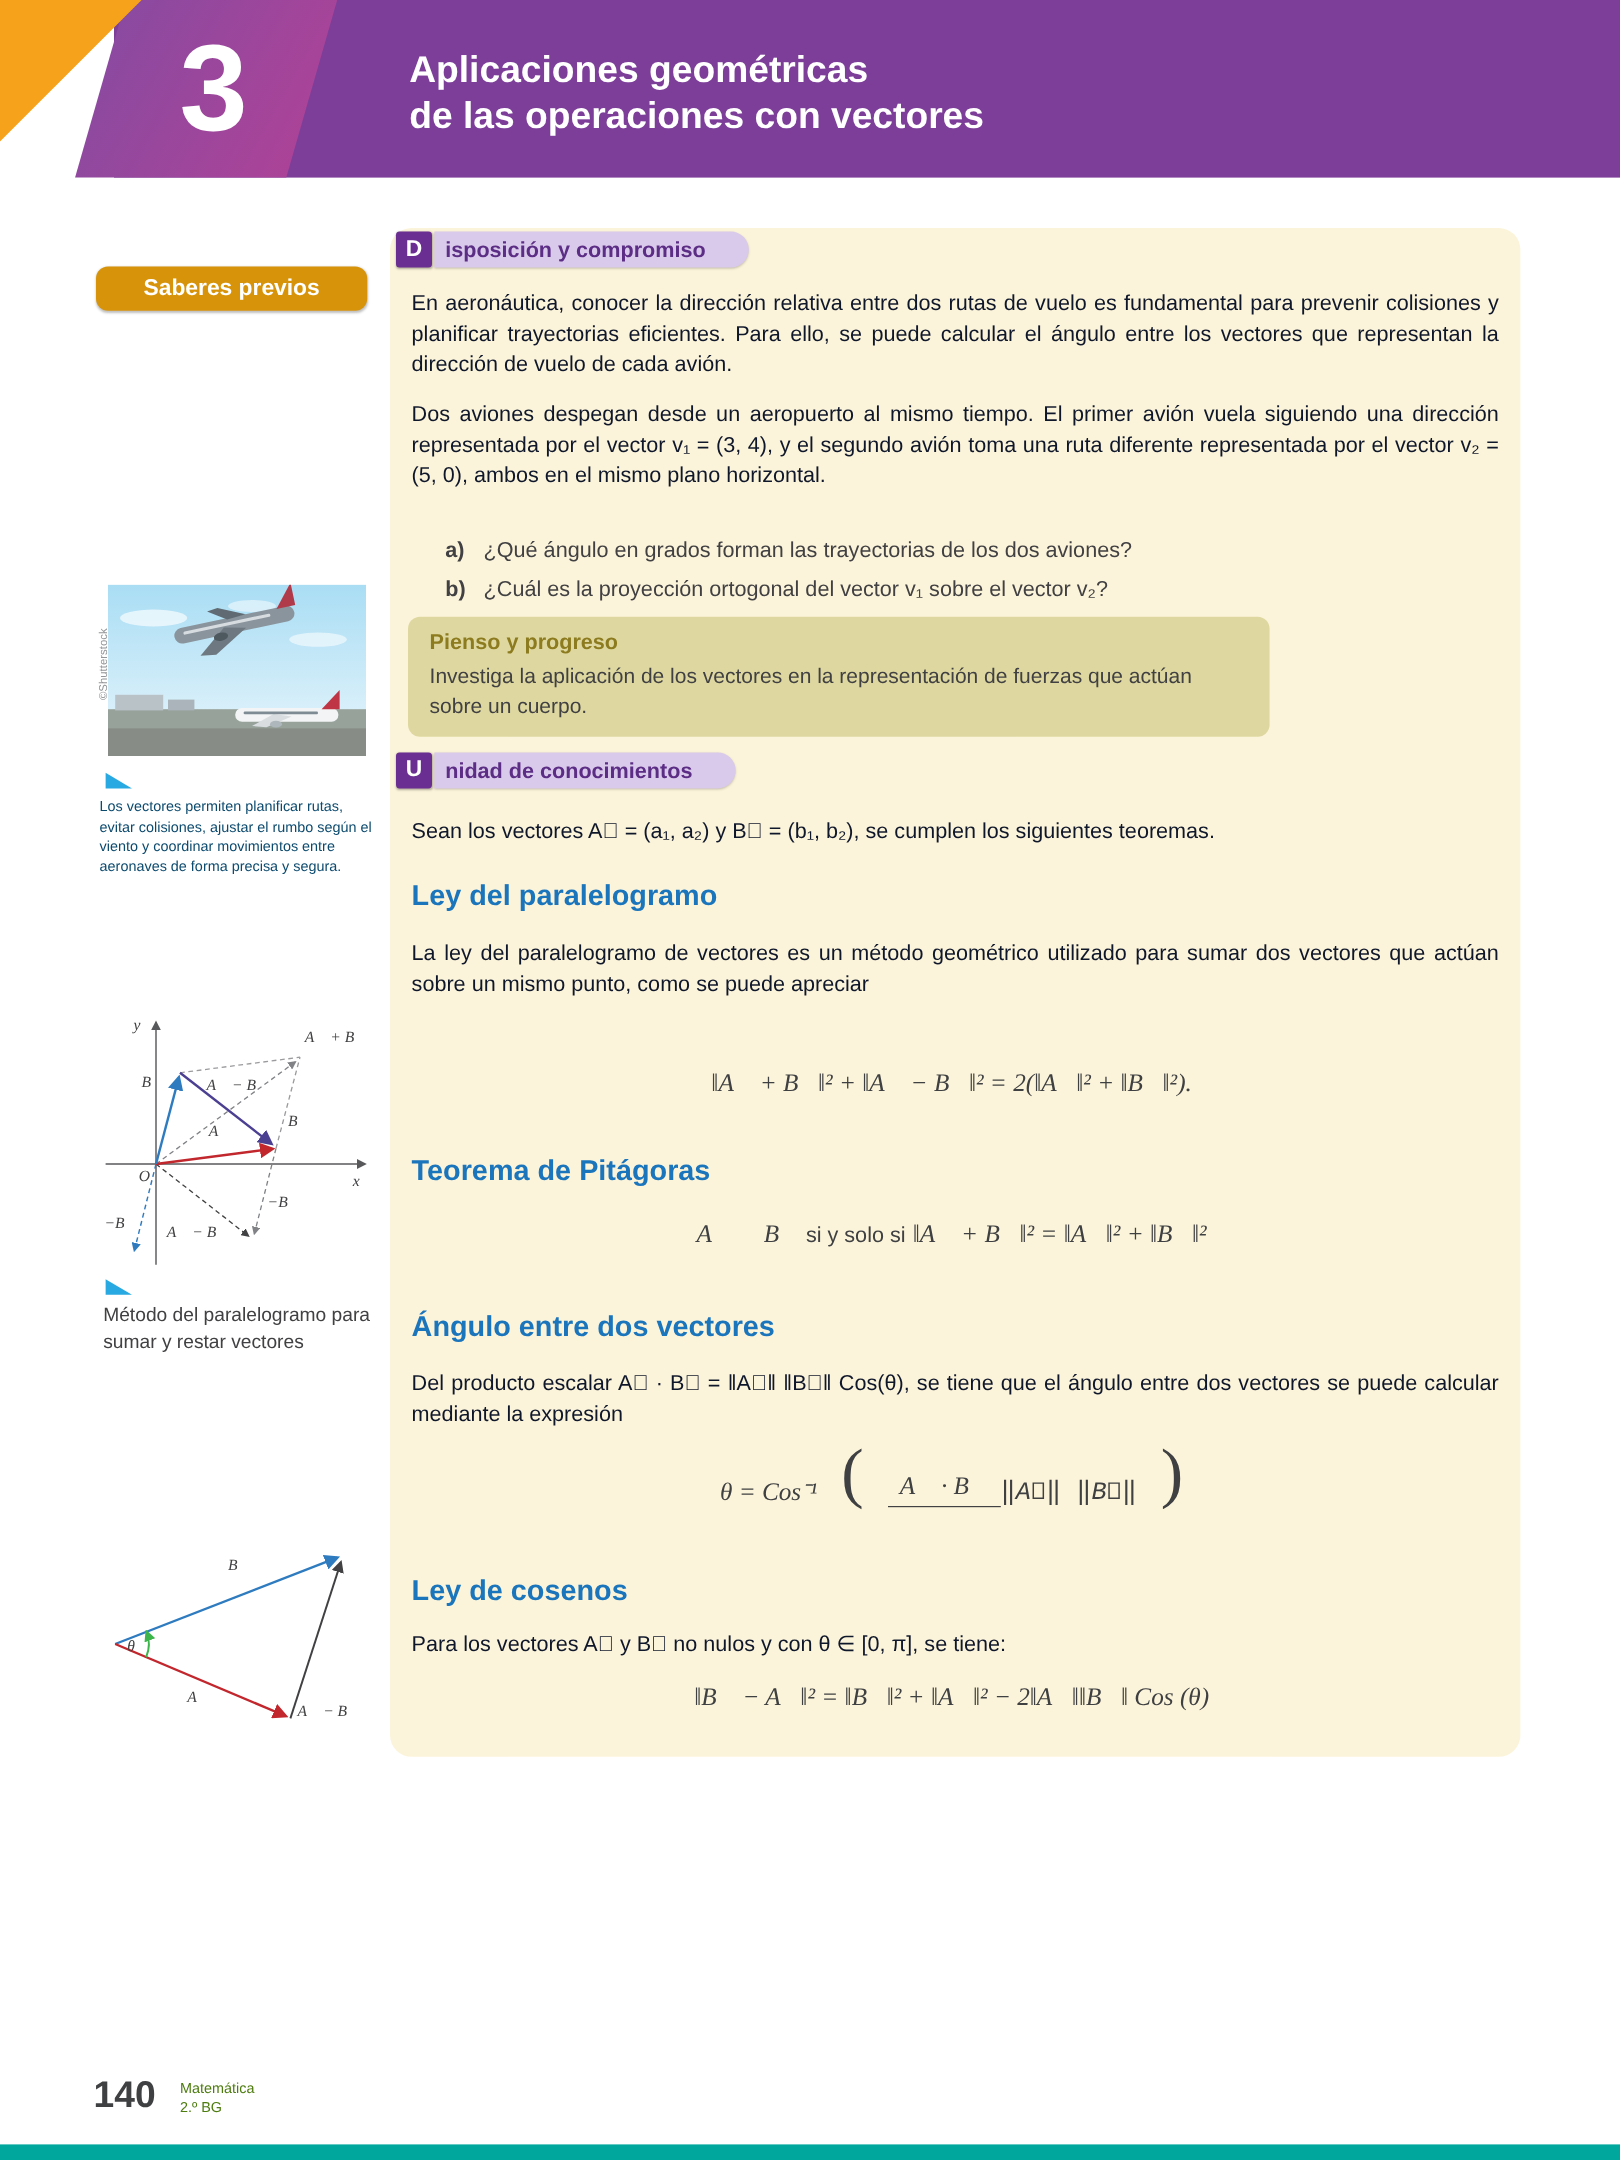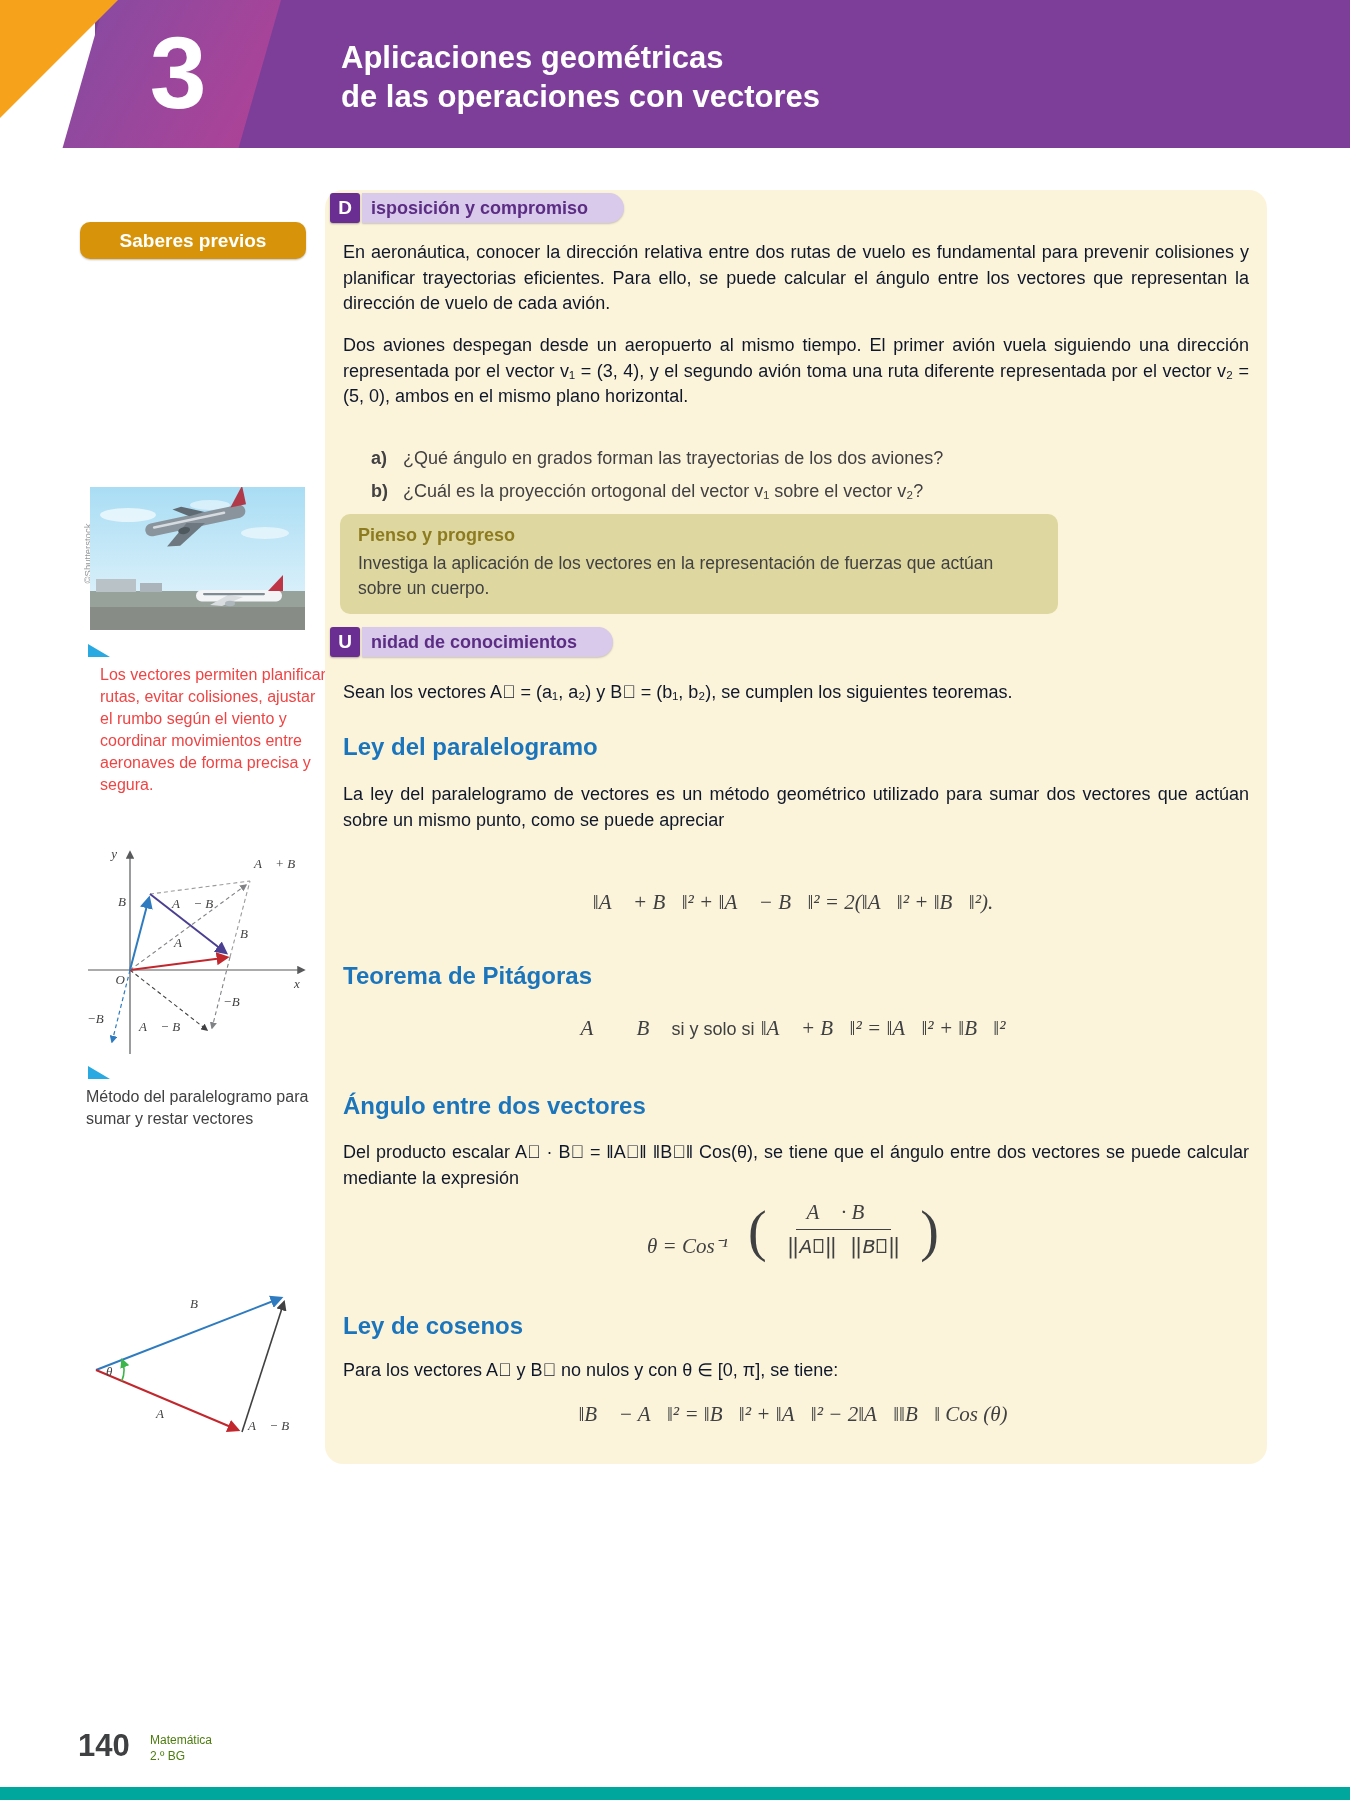--- a/index.html
+++ b/index.html
@@ -26,22 +26,22 @@
       border-radius:10px; box-shadow:0 1px 2px rgba(0,0,0,.25); }
   .side-question { position:absolute; left:78px; top:274px; width:230px; text-align:right;
       font-size:17px; line-height:1.38; color:#58595b; }
   .photo-wrap { position:absolute; left:90px; top:487px; width:215px; height:143px; overflow:hidden; }
   .photo-credit { position:absolute; left:42px; top:548px; width:90px; font-size:9.5px; color:#939598;
       transform:rotate(-90deg); transform-origin:center; text-align:center; }
   .tri-marker { position:absolute; width:0; height:0;
       border-bottom:13px solid #29a9e1; border-right:22px solid transparent; }
   .m1 { left:88px; top:644px; }
   .m2 { left:88px; top:1066px; }
-  .side-caption { position:absolute; left:100px; top:664px; width:228px; font-size:16px;
-      line-height:1.38; color:#ef4444; }
+  .side-caption { position:absolute; left:83px; top:664px; width:228px; font-size:12px;
+      line-height:1.38; color:#0c4a6e; }
   .side-caption2 { position:absolute; left:86px; top:1086px; width:228px; font-size:16px;
       line-height:1.38; color:#414042; }
   .diagram1 { position:absolute; left:84px; top:842px; width:230px; height:215px; }
   .diagram2 { position:absolute; left:80px; top:1282px; width:235px; height:165px; }
   .dlabel { font-family:"Liberation Serif",serif; font-style:italic; font-size:13px; fill:#414042; }
 
   
   .panel { position:absolute; left:325px; top:190px; width:942px; height:1274px;
       background:#fcf4da; border-radius:18px; }
   .sec-banner { position:absolute; display:flex; height:30px; }
@@ -78,21 +78,21 @@
   .f-par { top:700px; }
   .h2 { top:772px; }
   .f-pit { top:826px; }
   .f-mid { font-family:"Liberation Sans",sans-serif; font-style:normal; font-size:18px; padding:0 6px; }
   .h3 { top:902px; }
   .p-ang { top:950px; }
   .frac-formula { position:absolute; left:18px; top:1010px; width:900px; display:flex;
       justify-content:center; align-items:flex-end; gap:20px;
       font-family:"Liberation Serif",serif; font-style:italic; font-size:21px; color:#3f4042; }
   .big-paren { font-size:56px; font-style:normal; font-weight:300; line-height:1; color:#3f4042; }
-  .frac { display:inline-flex; flex-direction:column; align-items:center; }
+  .frac { display:inline-flex; flex-direction:row; align-items:center; }
   .frac .num { padding:0 10px 4px; border-bottom:1.6px solid #414042; }
   .frac .den { padding-top:4px;font-family:Liberation Mono, monospace; }
   .h4 { top:1122px; }
   .p-cos { top:1168px; }
   .f-cos { top:1212px; }
 
   
   .page-num { position:absolute; left:78px; top:1728px; font-size:31px; font-weight:bold; color:#3f4042; }
   .footer-meta { position:absolute; left:150px; top:1733px; font-size:12px; color:#4d7c0f; line-height:1.3; }
   .bottom-bar { position:absolute; left:0; top:1787px; width:1350px; height:13px; background:#00a79c; }

